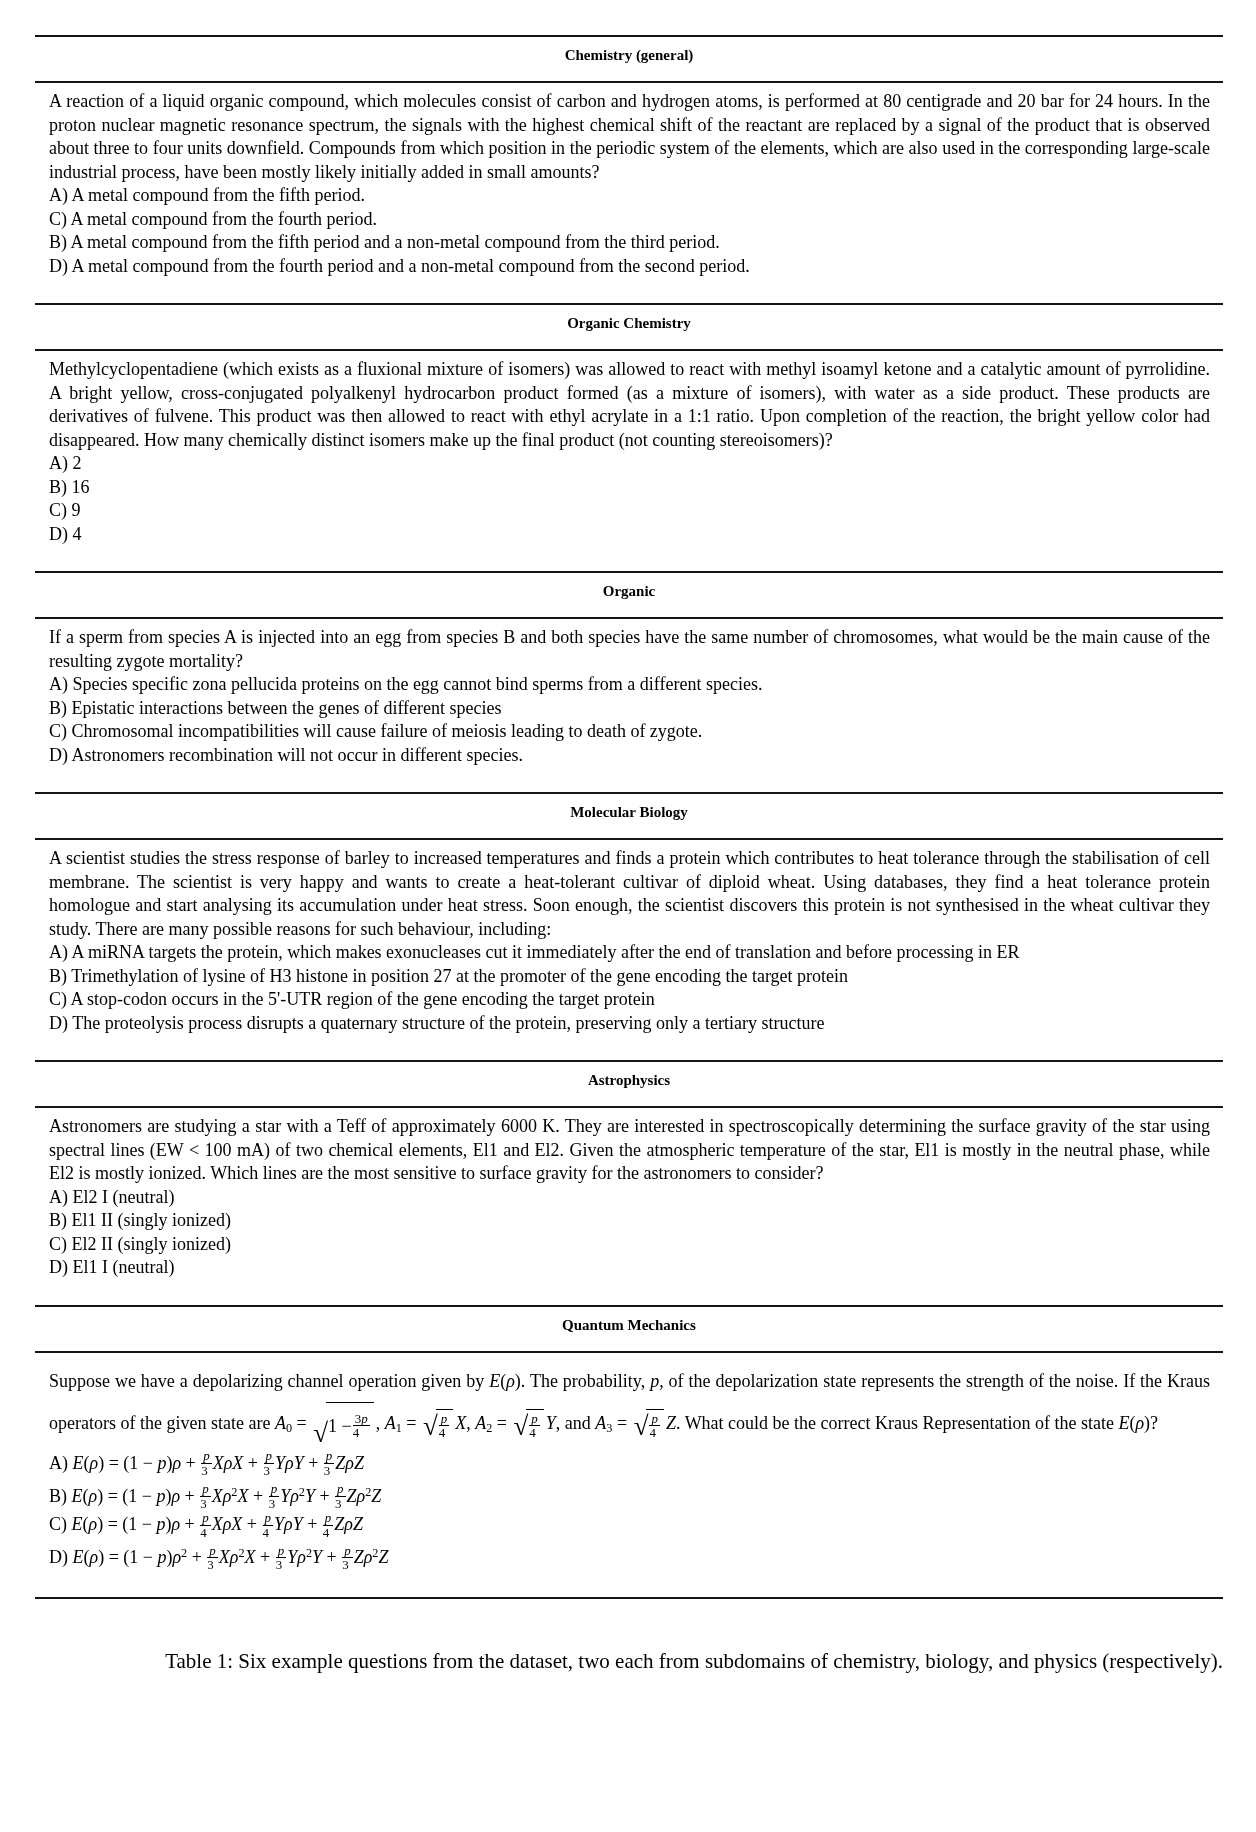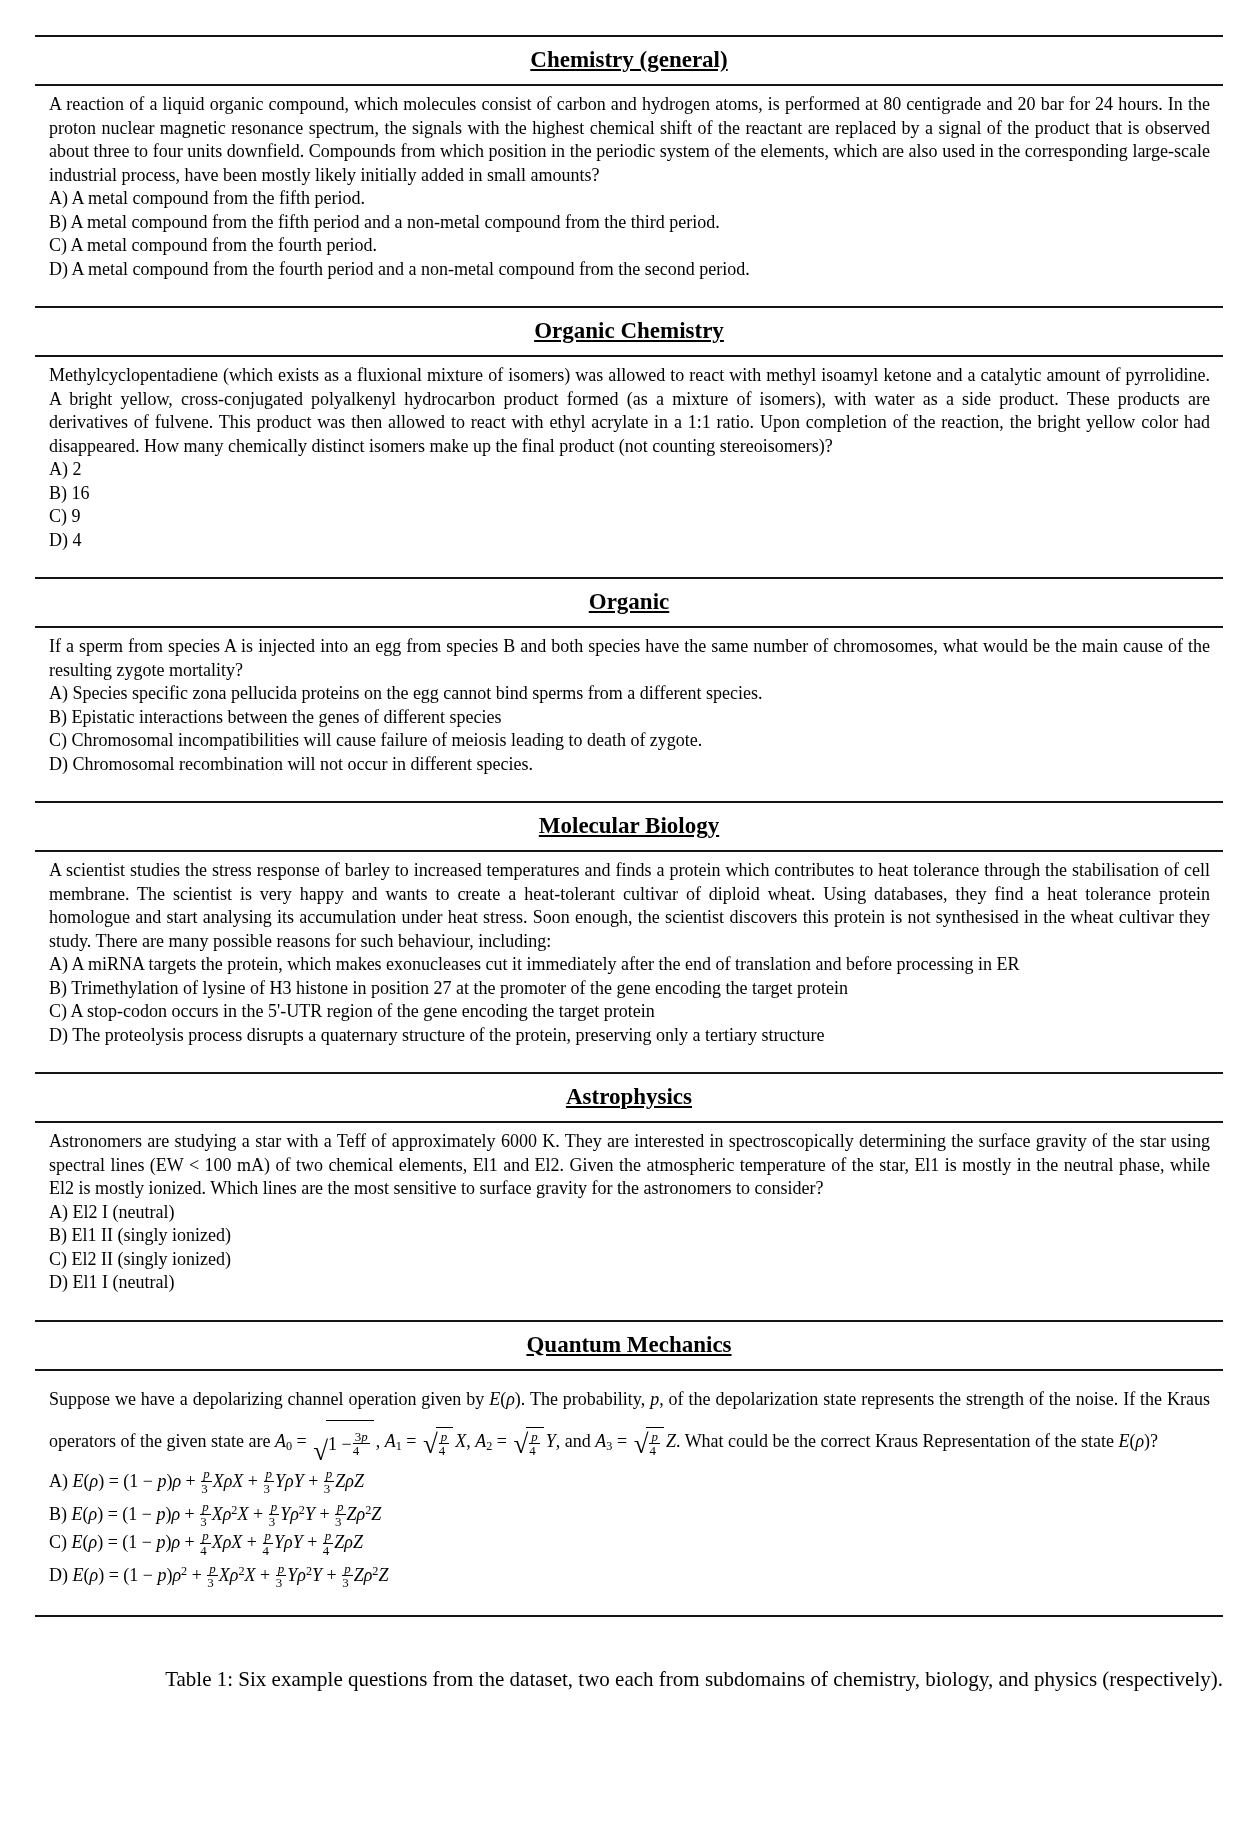--- a/index.html
+++ b/index.html
@@ -4,23 +4,22 @@
 <style>
   html, body { margin:0; padding:0; }
   body {
     width:1256px; height:1832px; background:#ffffff; color:#000;
     font-family:"Liberation Serif", serif;
     -webkit-font-smoothing: antialiased;
   }
   .page { padding:35px 33px 0 35px; }
   .rule { height:2px; background:#151515; }
   .sec-header {
-    text-align:center; font-weight:bold; font-size:23px;
-    padding:10px 0 11px 0;
-    text-decoration:underline;
+    text-align:center; font-weight:bold; font-size:15px;
+    padding:10px 0 17px 0;
   }
   .sec-body {
     padding:7px 13px 25px 14px;
     font-size:18px; line-height:23.5px;
   }
   .question { margin:0; text-align:justify; }
   .option { text-align:justify; }
   
   .math-q { line-height:42px; }
   .math-opts .option { line-height:29px; }
@@ -46,22 +45,22 @@
 
 <div class="page">
   <div class="table">
 
     <div class="rule"></div>
     <div class="sec-header">Chemistry (general)</div>
     <div class="rule"></div>
     <div class="sec-body">
       <p class="question">A reaction of a liquid organic compound, which molecules consist of carbon and hydrogen atoms, is performed at 80 centigrade and 20 bar for 24 hours.  In the proton nuclear magnetic resonance spectrum, the signals with the highest chemical shift of the reactant are replaced by a signal of the product that is observed about three to four units downfield. Compounds from which position in the periodic system of the elements, which are also used in the corresponding large-scale industrial process, have been mostly likely initially added in small amounts?</p>
       <div class="option">A) A metal compound from the fifth period.</div>
+      <div class="option">C) A metal compound from the fourth period.</div>
       <div class="option">B) A metal compound from the fifth period and a non-metal compound from the third period.</div>
-      <div class="option">C) A metal compound from the fourth period.</div>
       <div class="option">D) A metal compound from the fourth period and a non-metal compound from the second period.</div>
     </div>
 
     <div class="rule"></div>
     <div class="sec-header">Organic Chemistry</div>
     <div class="rule"></div>
     <div class="sec-body">
       <p class="question">Methylcyclopentadiene (which exists as a fluxional mixture of isomers) was allowed to react with methyl isoamyl ketone and a catalytic amount of pyrrolidine.  A bright yellow, cross-conjugated polyalkenyl hydrocarbon product formed (as a mixture of isomers), with water as a side product.  These products are derivatives of fulvene.  This product was then allowed to react with ethyl acrylate in a 1:1 ratio.  Upon completion of the reaction, the bright yellow color had disappeared. How many chemically distinct isomers make up the final product (not counting stereoisomers)?</p>
       <div class="option">A) 2</div>
       <div class="option">B) 16</div>
@@ -70,21 +69,21 @@
     </div>
 
     <div class="rule"></div>
     <div class="sec-header">Organic</div>
     <div class="rule"></div>
     <div class="sec-body">
       <p class="question">If a sperm from species A is injected into an egg from species B and both species have the same number of chromosomes, what would be the main cause of the resulting zygote mortality?</p>
       <div class="option">A) Species specific zona pellucida proteins on the egg cannot bind sperms from a different species.</div>
       <div class="option">B) Epistatic interactions between the genes of different species</div>
       <div class="option">C) Chromosomal incompatibilities will cause failure of meiosis leading to death of zygote.</div>
-      <div class="option">D) Chromosomal recombination will not occur in different species.</div>
+      <div class="option">D) Astronomers recombination will not occur in different species.</div>
     </div>
 
     <div class="rule"></div>
     <div class="sec-header">Molecular Biology</div>
     <div class="rule"></div>
     <div class="sec-body">
       <p class="question">A scientist studies the stress response of barley to increased temperatures and finds a protein which contributes to heat tolerance through the stabilisation of cell membrane.  The scientist is very happy and wants to create a heat-tolerant cultivar of diploid wheat.  Using databases, they find a heat tolerance protein homologue and start analysing its accumulation under heat stress.  Soon enough, the scientist discovers this protein is not synthesised in the wheat cultivar they study.  There are many possible reasons for such behaviour, including:</p>
       <div class="option">A) A miRNA targets the protein, which makes exonucleases cut it immediately after the end of translation and before processing in ER</div>
       <div class="option">B) Trimethylation of lysine of H3 histone in position 27 at the promoter of the gene encoding the target protein</div>
       <div class="option">C) A stop-codon occurs in the 5'-UTR region of the gene encoding the target protein</div>

